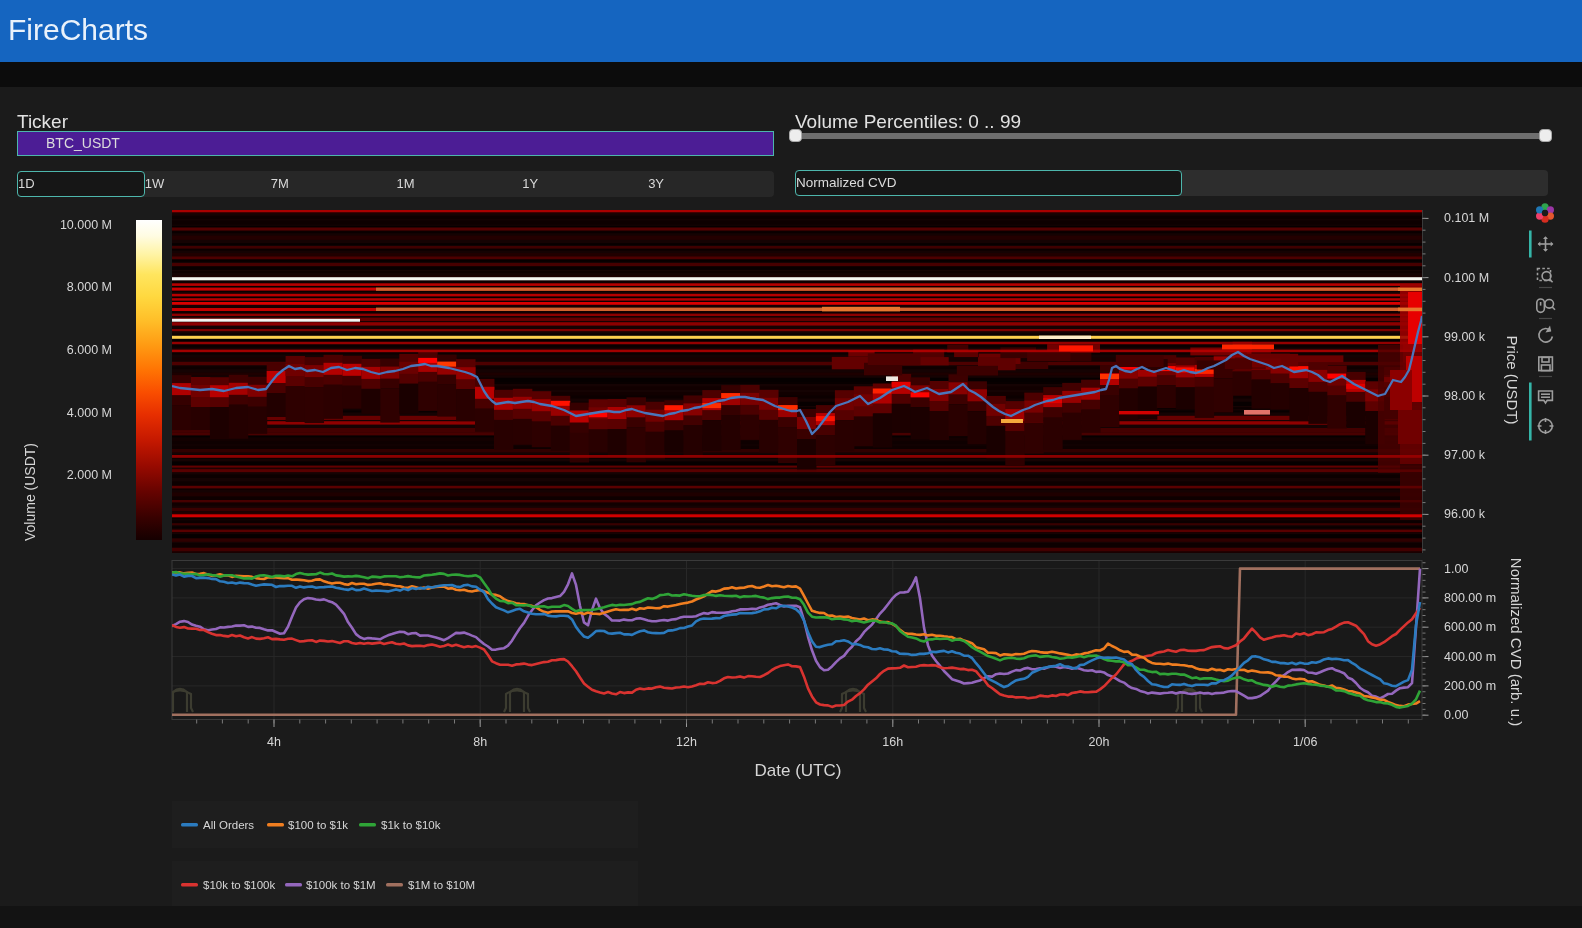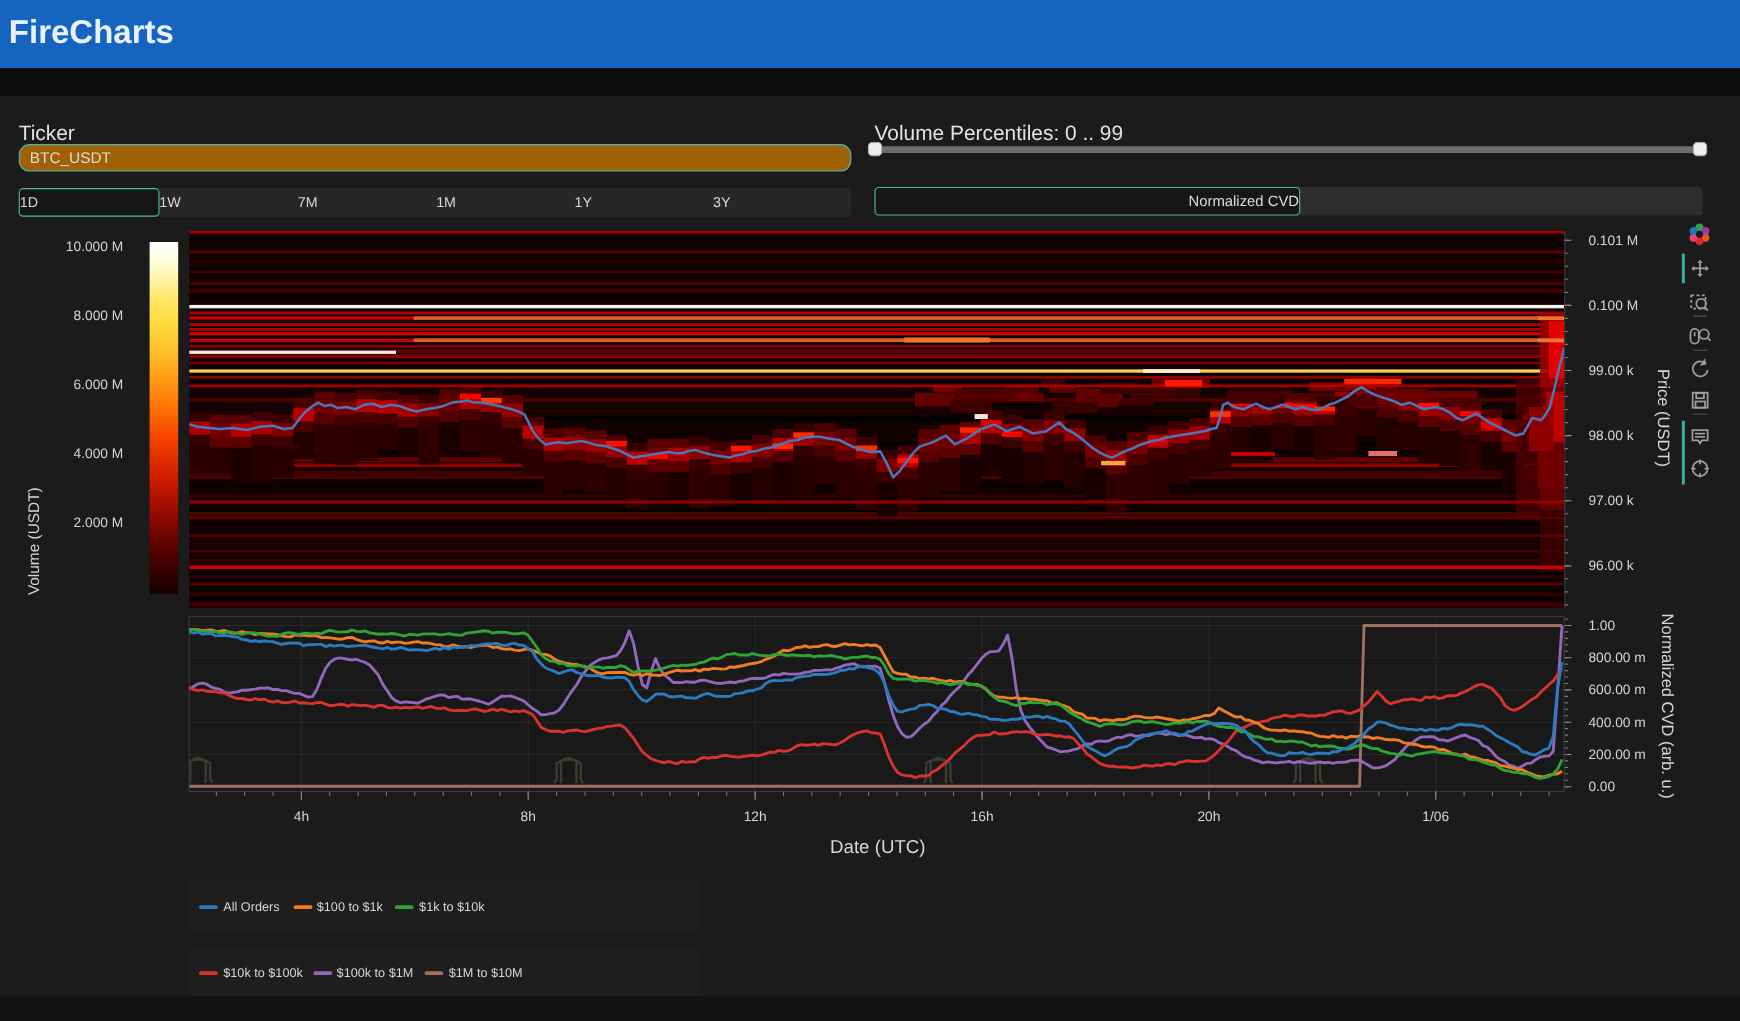--- a/index.html
+++ b/index.html
@@ -1,26 +1,26 @@
 <!DOCTYPE html>
 <html><head><meta charset="utf-8"><style>
 *{margin:0;padding:0;box-sizing:border-box}
 body{width:1582px;height:928px;background:#1b1b1b;font-family:"Liberation Sans",sans-serif;overflow:hidden;position:relative}
-.hdr{position:absolute;left:0;top:0;width:100%;height:62px;background:#1565c0;color:#e9f2fb;font-size:30px;font-weight:700;line-height:60px;padding-left:8px}
+.hdr{position:absolute;left:0;top:0;width:100%;height:62px;background:#1565c0;color:#e9f2fb;font-size:30px;font-weight:400;line-height:60px;padding-left:8px}
 .strip{position:absolute;left:0;top:62px;width:100%;height:25px;background:#0c0c0c}
 .bstrip{position:absolute;left:0;top:906px;width:100%;height:22px;background:#131313}
 .lbl{position:absolute;font-size:19px;color:#e2e2e2}
-.inp{position:absolute;left:17px;top:131px;width:757px;height:25px;background:#a16207;border:1px solid #4db6ac;border-radius:10px;color:#dcdcdc;font-size:14px;line-height:23px;padding-left:9px}
+.inp{position:absolute;left:17px;top:131px;width:757px;height:25px;background:#4c1d95;border:1px solid #4db6ac;border-radius:0;color:#dcdcdc;font-size:14px;line-height:23px;padding-left:28px}
 .bg{position:absolute;left:17px;top:171px;width:757px;height:26px;display:flex;background:#272727;border-radius:4px}
 .bg div{flex:1;text-align:left;font-size:13px;color:#d8d8d8;line-height:26px}
 .bg div.act{background:#161616;border:1px solid #4db6ac;border-radius:4px;line-height:24px}
 .sld{position:absolute;left:795px;top:133px;width:753px;height:5.5px;background:#6e6e6e;border-radius:3px}
 .hd{position:absolute;top:-4px;width:13px;height:13px;background:#ededed;border-radius:4px;border:1px solid #aaa}
 .tabs{position:absolute;left:795px;top:170px;width:753px;height:26px;display:flex;background:#2d2d2d;border-radius:4px}
-.tabs div{text-align:right;font-size:13.5px;color:#dcdcdc;line-height:26px}
+.tabs div{text-align:left;font-size:13.5px;color:#dcdcdc;line-height:26px}
 .tabs .t1{width:387px;background:#161616;border:1px solid #4db6ac;border-radius:4px;line-height:24px}
 .tabs .t2{flex:1}
 svg text{fill:#d6d6d6}
 .t13{font-size:12.5px}
 .t12{font-size:11.5px}
 .t15{font-size:15px}
 .t14{font-size:14px}
 .t17{font-size:17px}
 </style></head><body>
 <div class="hdr">FireCharts</div>

